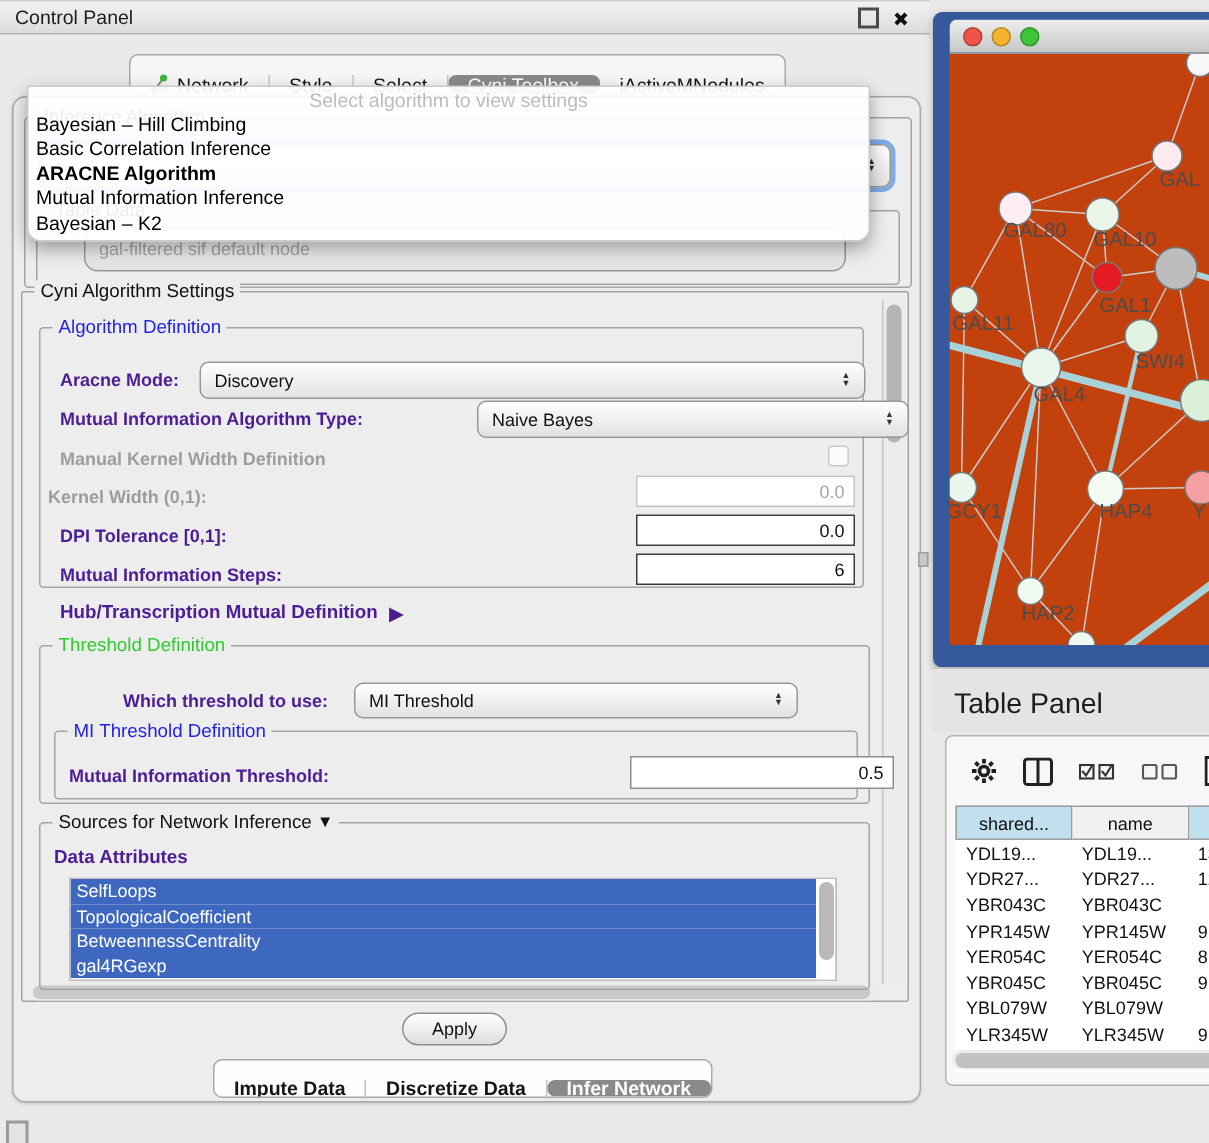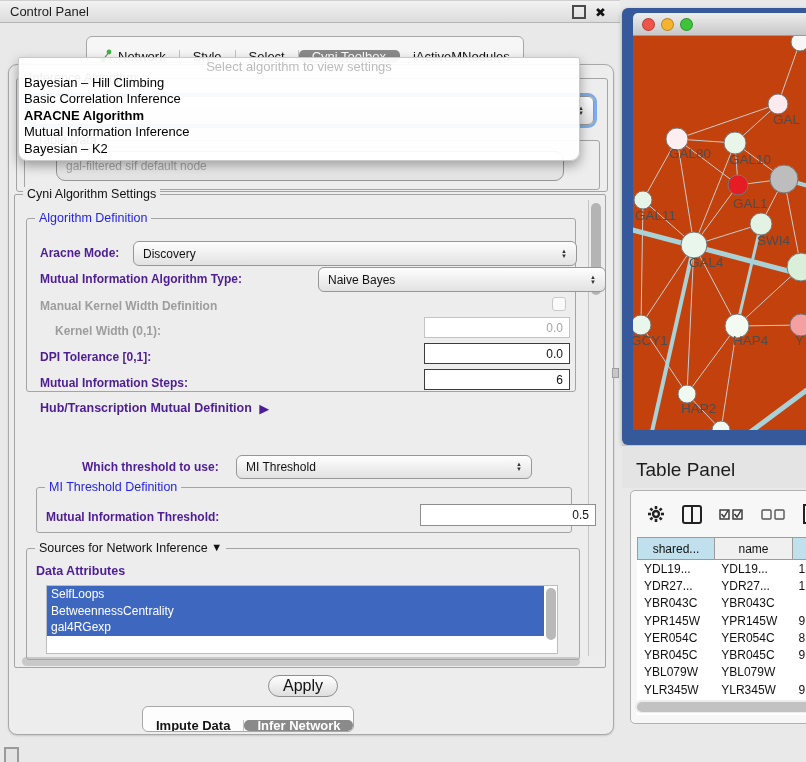--- a/index.html
+++ b/index.html
@@ -55,21 +55,21 @@
     border-radius:2px 2px 9px 9px;box-shadow:0 5px 12px rgba(0,0,0,0.35);z-index:30;padding-bottom:3px;}
   .popup .hdr{font-size:13px;color:#bcbcbc;text-align:center;height:17px;line-height:17px;}
   .popup ul{list-style:none;margin:0;padding:0;}
   .popup li{font-size:13px;color:#000;line-height:16.4px;padding:0 5px;white-space:nowrap;}
   .popup li.bold{font-weight:bold;}
 
   .listbox{position:absolute;background:#fff;border:1px solid #bdbdbd;overflow:hidden;}
   .listbox .item{height:16.5px;line-height:16.5px;font-size:12px;color:#fff;background:#3e68c0;padding-left:4px;}
 
   .btn{position:absolute;box-sizing:border-box;border:1px solid #8f8f8f;border-radius:11px;
-    background:linear-gradient(#ffffff,#dedede);font-size:16px;color:#111;display:flex;align-items:center;justify-content:center;}
+    background:linear-gradient(#ffffff,#dedede);font-size:12px;color:#111;display:flex;align-items:center;justify-content:center;}
 
   
   .netwin{left:622px;top:8px;width:184px;height:437px;background:#35599b;border-radius:6px 0 0 6px;
     box-shadow:0 2px 5px rgba(0,0,0,0.3);}
   .net-titlebar{position:absolute;left:11px;top:5px;right:0;height:23px;background:linear-gradient(#eeeeee,#c7c7c7);
     border-radius:5px 0 0 0;border-bottom:1px solid #9a9a9a;display:flex;align-items:center;padding-left:9px;gap:6px;box-sizing:border-box;}
   .tl{width:13px;height:13px;border-radius:50%;box-sizing:border-box;border:1px solid rgba(0,0,0,0.25);}
   .net-canvas{position:absolute;left:11px;top:28px;right:0;bottom:15px;background:#c2410c;overflow:hidden;}
 
   
@@ -174,38 +174,41 @@
     <span>Discovery</span>
     <span class="arrows">▲<br>▼</span>
   </div>
   <span class="lbl" style="left:40px;top:272px;">Mutual Information Algorithm Type:</span>
   <div class="combo" style="left:282px;top:267px;width:288px;margin-left:36px;">
     <span>Naive Bayes</span>
     <span class="arrows">▲<br>▼</span>
   </div>
   <span class="lbl dis" style="left:40px;top:299px;">Manual Kernel Width Definition</span>
   <span class="checkbox" style="left:552px;top:297px;"></span>
-  <span class="lbl dis" style="left:55px;top:324px;">Kernel Width (0,1):</span>
+  <span class="lbl dis" style="left:32px;top:324px;">Kernel Width (0,1):</span>
   <div class="field dis" style="left:424px;top:317px;width:146px;height:21px;">
     <span>0.0</span>
   </div>
   <span class="lbl" style="left:40px;top:350px;">DPI Tolerance [0,1]:</span>
   <div class="field" style="left:424px;top:343px;width:146px;height:21px;">
     <span>0.0</span>
   </div>
   <span class="lbl" style="left:40px;top:376px;">Mutual Information Steps:</span>
   <div class="field" style="left:424px;top:369px;width:146px;height:21px;">
     <span>6</span>
   </div>
 
   <span class="lbl" style="left:40px;top:400px;font-size:12.5px;">
     <span>Hub/Transcription Mutual Definition</span>
     <span style="font-size:13px;position:relative;top:1px;left:4px;">▶</span>
   </span>
 
+  <div class="abs group" style="left:26px;top:430px;width:552px;height:104px;">
+    <span class="group-title t-green">Threshold Definition</span>
+  </div>
   <span class="lbl" style="left:82px;top:460px;">Which threshold to use:</span>
   <div class="combo" style="left:236px;top:455px;width:296px;height:24px;">
     <span>MI Threshold</span>
     <span class="arrows">▲<br>▼</span>
   </div>
   <div class="abs group" style="left:36px;top:487px;width:534px;height:44px;">
     <span class="group-title t-blue">MI Threshold Definition</span>
   </div>
   <span class="lbl" style="left:46px;top:510px;">Mutual Information Threshold:</span>
   <div class="field" style="left:420px;top:504px;width:176px;height:22px;border-width:1px;border-color:#8e8e8e;">
@@ -213,34 +216,36 @@
   </div>
 
   <div class="abs group" style="left:26px;top:548px;width:552px;height:110px;">
     <span class="group-title"><span>Sources for Network Inference</span>
       <span style="font-size:11px;position:relative;top:-1px;">▼</span></span>
   </div>
   <span class="lbl" style="left:36px;top:564px;font-size:12.5px;">Data Attributes</span>
   <div class="abs listbox" style="left:46px;top:585px;width:510px;height:67px;">
     <div id="attr-items">
         <div class="item" style="background: rgb(62, 104, 192);">SelfLoops</div>
+        <div class="item" style="background: rgb(62, 104, 192);">TopologicalCoefficient</div>
         <div class="item" style="background: rgb(62, 104, 192);">BetweennessCentrality</div>
         <div class="item" style="background: rgb(62, 104, 192);">gal4RGexp</div>
       </div>
     <div class="vtrack" style="right:0;top:0;width:13px;height:100%;background:#fff;border-left:none;">
       <div class="vthumb" style="left:1.5px;top:2px;width:10px;height:52px;background:#b9b9b9;"></div>
     </div>
   </div>
 
   <div class="btn" style="left:268px;top:675px;width:70px;height:22px;">
     <span>Apply</span>
   </div>
 
   <div class="abs tabbar" style="left:142px;top:706px;height:24px;background:#fdfdfd;" id="bottom-tabs">
       <div class="tab" style="font-weight: bold;">Impute Data</div>
+      <div class="tab" style="font-weight: bold;">Discretize Data</div>
       <div class="tab active" style="font-weight: bold;">Infer Network</div>
     </div>
 
   <div class="abs divider-handle"></div>
   <div class="abs mini-icon"></div>
 
   <div class="abs netwin">
     <div class="net-titlebar">
       <span class="tl" style="background: rgb(238, 84, 74);"></span>
       <span class="tl" style="background: rgb(245, 179, 46);"></span>

